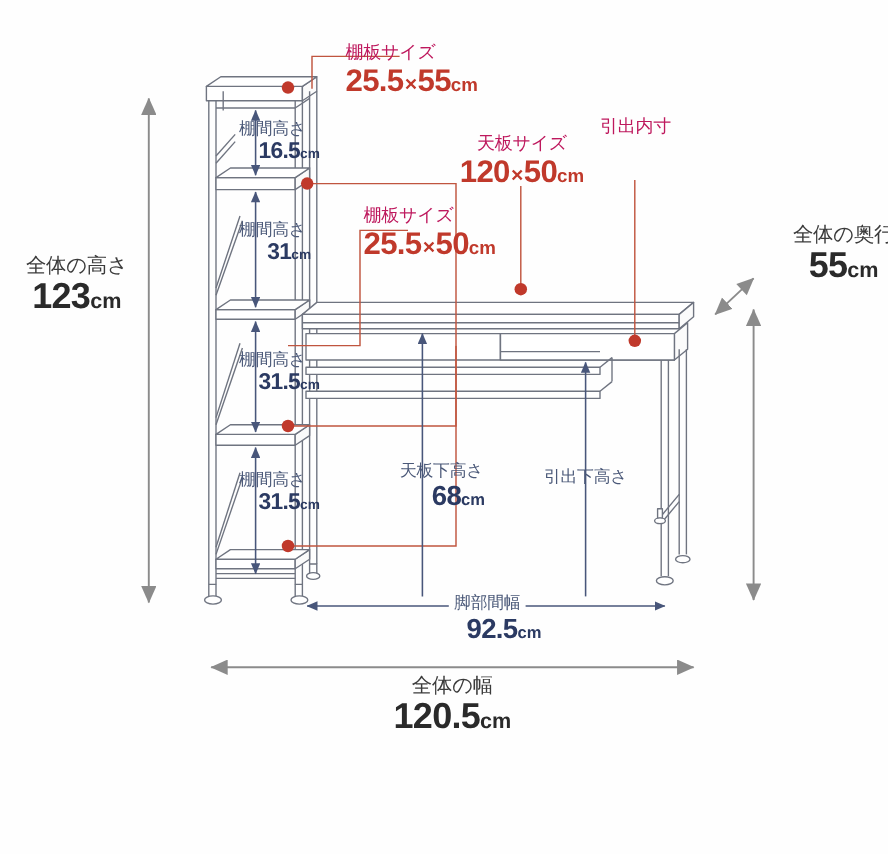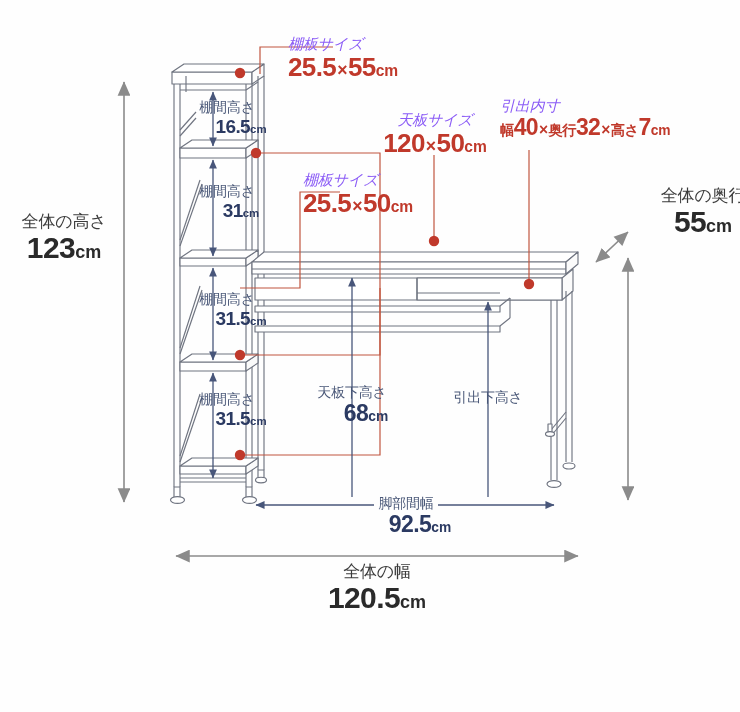--- a/index.html
+++ b/index.html
@@ -50,21 +50,21 @@
     font-size: 0.68em;
     font-weight: bold;
     padding: 0 1px;
   }
   .lbl .pre {
     font-size: 0.62em;
     font-weight: bold;
   }
 
   
-  .red  .cap { color: #8b5cf6; font-style: italic; }
+  .red  .cap { color: #be185d; }
   .red  .val { color: #c0392b; }
   .red  .unit, .red .times, .red .pre { color: #c0392b; }
 
   .blue .cap { color: #4a5878; font-size: 14px; }
   .blue .val { color: #2b3a62; padding-left: 28px; }
   .blue .unit { color: #2b3a62; }
 
   .dark .cap { color: #3b3b3b; }
   .dark .val { color: #2a2a2a; }
   .dark .unit { color: #2a2a2a; }
@@ -246,21 +246,20 @@
     <span class="val"><span>25.5</span><span class="times">×</span><span>50</span><span class="unit">cm</span></span>
   </div>
 
   <div class="lbl red sz-lg center" style="left:370px; top:112px; width:130px;">
     <span class="cap">天板サイズ</span>
     <span class="val"><span>120</span><span class="times">×</span><span>50</span><span class="unit">cm</span></span>
   </div>
 
   <div class="lbl red sz-md left" style="left:500px; top:98px;">
     <span class="cap">引出内寸</span>
-    <span class="val"><span class="pre">幅</span><span>40</span><span class="times">×</span><span class="pre">奥行</span><span>32</span><span class="times">×</span><span class="pre">高さ</span><span>7</span><span class="unit">cm</span></span>
   </div>
 
   <div class="lbl blue sz-xs center" style="left:184px; top:100px; width:86px;">
     <span class="cap">棚間高さ</span>
     <span class="val"><span>16.5</span><span class="unit">cm</span></span>
   </div>
 
   <div class="lbl blue sz-xs center" style="left:184px; top:184px; width:86px;">
     <span class="cap">棚間高さ</span>
     <span class="val"><span>31</span><span class="unit">cm</span></span>
@@ -269,21 +268,21 @@
   <div class="lbl blue sz-xs center" style="left:184px; top:292px; width:86px;">
     <span class="cap">棚間高さ</span>
     <span class="val"><span>31.5</span><span class="unit">cm</span></span>
   </div>
 
   <div class="lbl blue sz-xs center" style="left:184px; top:392px; width:86px;">
     <span class="cap">棚間高さ</span>
     <span class="val"><span>31.5</span><span class="unit">cm</span></span>
   </div>
 
-  <div class="lbl blue sz-md center" style="left:296px; top:385px; width:112px;">
+  <div class="lbl blue sz-md center" style="left:312px; top:385px; width:112px;">
     <span class="cap">天板下高さ</span>
     <span class="val"><span>68</span><span class="unit">cm</span></span>
   </div>
 
   <div class="lbl blue sz-md center" style="left:434px; top:390px; width:108px;">
     <span class="cap">引出下高さ</span>
   </div>
 
   <div class="lbl blue sz-md center" style="left:352px; top:494px; width:108px;">
     <span class="cap" style="background:#fefefe; display:inline-block; padding:0 4px;">脚部間幅</span>

